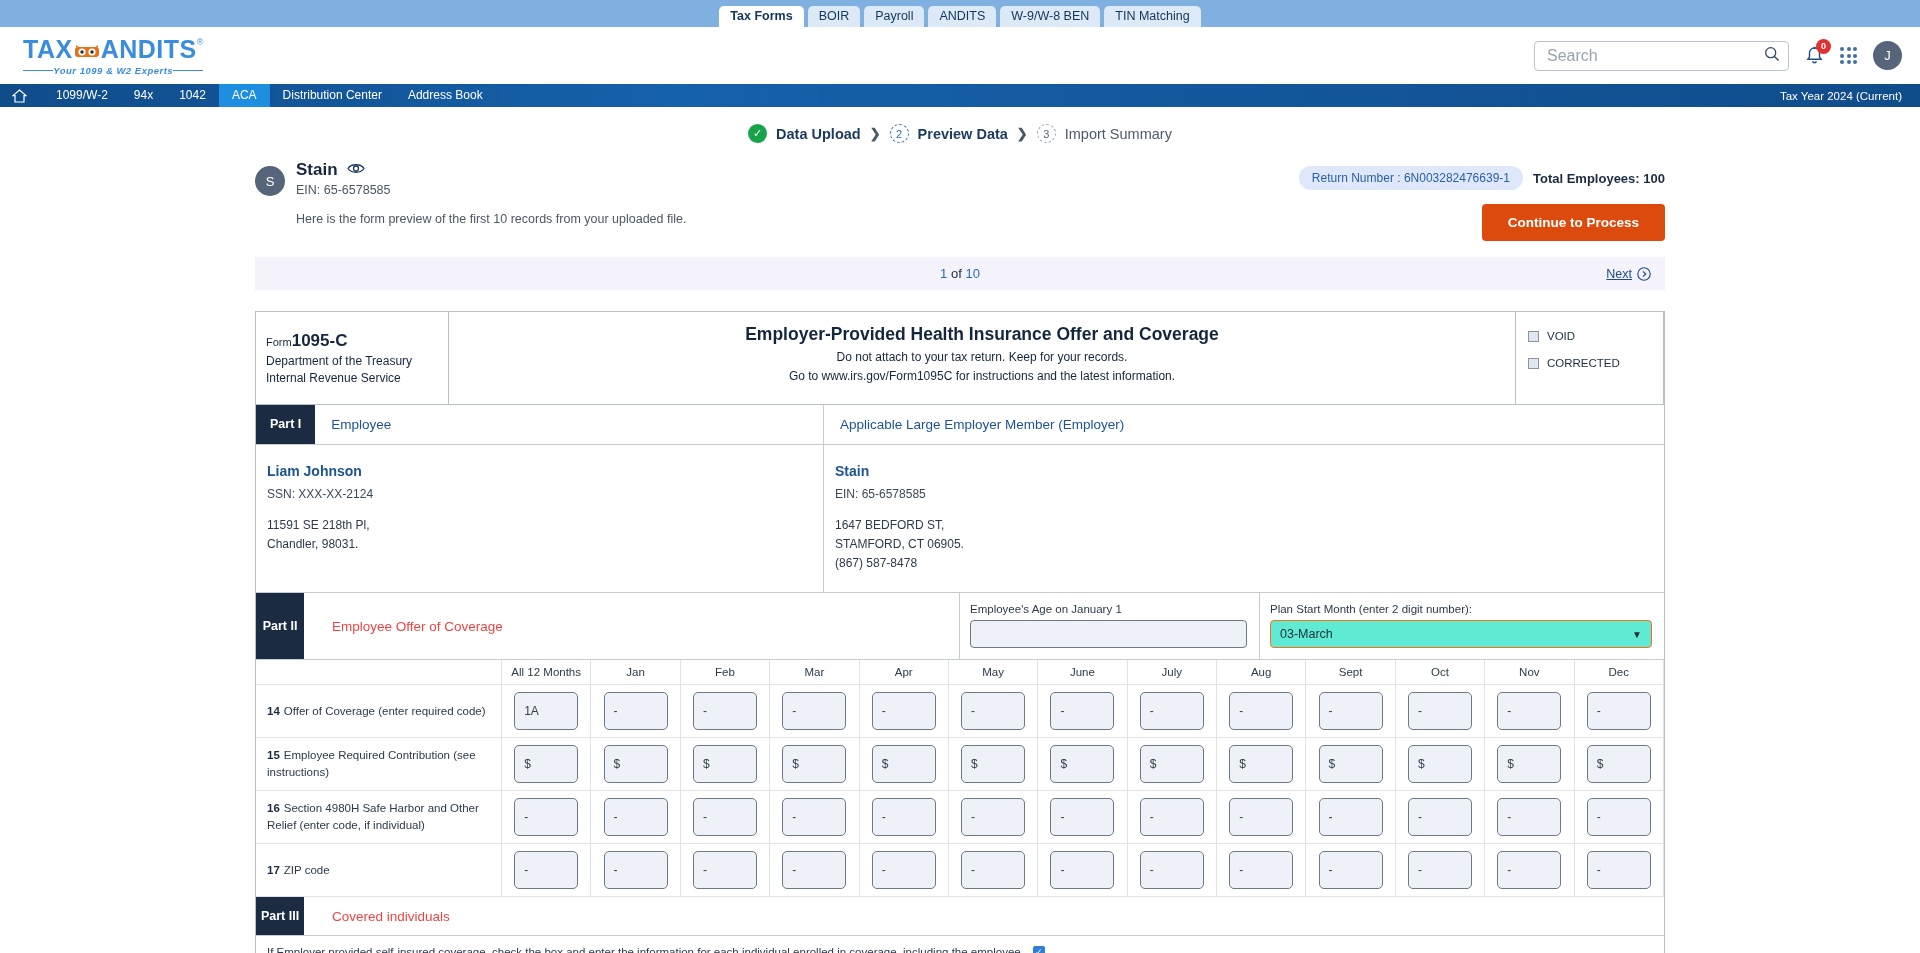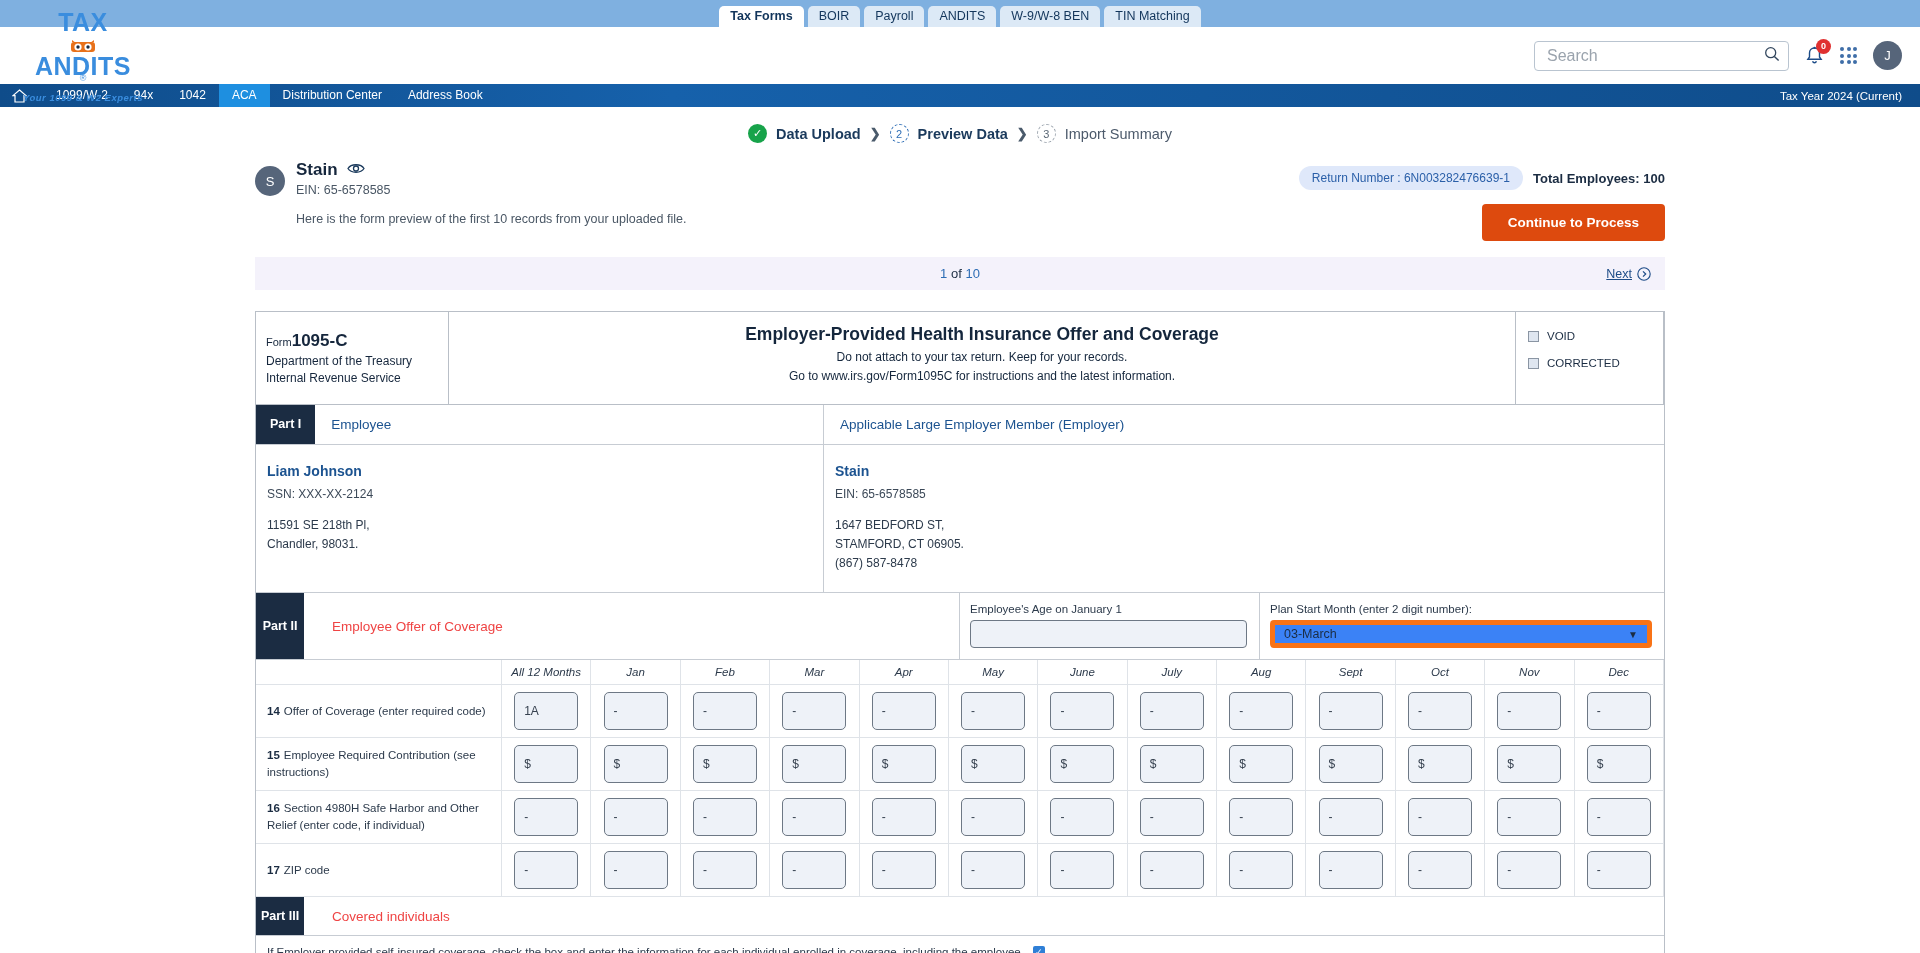--- a/index.html
+++ b/index.html
@@ -35,21 +35,21 @@
   
   .header {
     height: 57px;
     background: #ffffff;
     display: flex;
     align-items: center;
     padding: 0 18px;
     position: relative;
   }
   .logo { display: flex; flex-direction: column; margin-left: 5px; }
-  .logo-row { display: flex; align-items: center; position: relative; flex-direction: column; }
+  .logo-row { display: flex; align-items: center; position: relative; }
   .logo-txt {
     font-size: 25px; font-weight: 700; letter-spacing: 0.5px;
     color: #3a8dde; font-family: "Liberation Sans", sans-serif;
   }
   .logo-bandit {
     width: 26px; height: 15px; margin: 0 1px; position: relative; top: 2px;
     display:inline-block;
   }
   .logo-tm { font-size: 9px; color:#3a8dde; vertical-align: super; position:relative; top:-8px;}
   .logo-sub {
@@ -199,31 +199,31 @@
   .p2row .lname { flex: 1; font-size: 13.5px; color: #ef4444; display:flex; align-items:center; padding-left:28px;text-align:right; }
   .p2-field { width: 300px; padding: 10px 12px 11px 10px; border-left: 1px solid #c7ccd3; }
   .p2-field.w2 { width: 405px; }
   .p2-field label { display:block; font-size: 11.5px; color:#2c3a4b; margin-bottom:5px;}
   .p2-input {
     width: 100%; height: 28px; border: 1px solid #6d7885; border-radius: 4px;
     background: #eef2f8; outline:none; font-size:12.5px; color:#1b2c42; padding:0 9px;
     font-family:"Liberation Sans", sans-serif;
   }
   .p2-select {
-    width: 100%; height: 28px; border: 5px solid #f97316; border-radius: 4px;
-    background: #3b82f6; display:flex; align-items:center; padding:0 9px;
+    width: 100%; height: 28px; border: 1px solid #f97316; border-radius: 4px;
+    background: #5eead4; display:flex; align-items:center; padding:0 9px;
     font-size:12.5px; color:#1b2c42; cursor:pointer;
   }
   .p2-select .car { margin-left:auto; font-size:10px; color:#1b2c42;}
 
   
   table.months { width: 100%; border-collapse: collapse; }
   table.months th, table.months td { border-right: 1px solid #dfe3e8; }
   table.months tr { border-bottom: 1px solid #dfe3e8; }
-  .mh { font-size: 11.5px; font-weight: 400; color: #2c3a4b; padding: 6px 0; text-align:center;font-style:italic; }
+  .mh { font-size: 11.5px; font-weight: 400; color: #2c3a4b; padding: 6px 0; text-align:center; }
   .mlbl { font-size: 11.5px; color: #2c3a4b; padding: 8px 8px 8px 11px; line-height:1.5; text-align:left; vertical-align: middle;}
   .mlbl b { color:#1b2c42; font-weight:700; margin-right:4px;}
   .mcell { padding: 7px 5px; text-align:center; }
   .mbox {
     width: 64px; height: 38px; border: 1px solid #6d7885; border-radius: 5px;
     background: #eef2f8; display: inline-flex; align-items: center;
     padding-left: 9px; font-size: 12px; color: #36414f;
   }
   .colw { width: 66px; }
   .firstcol { width: 206px; }

